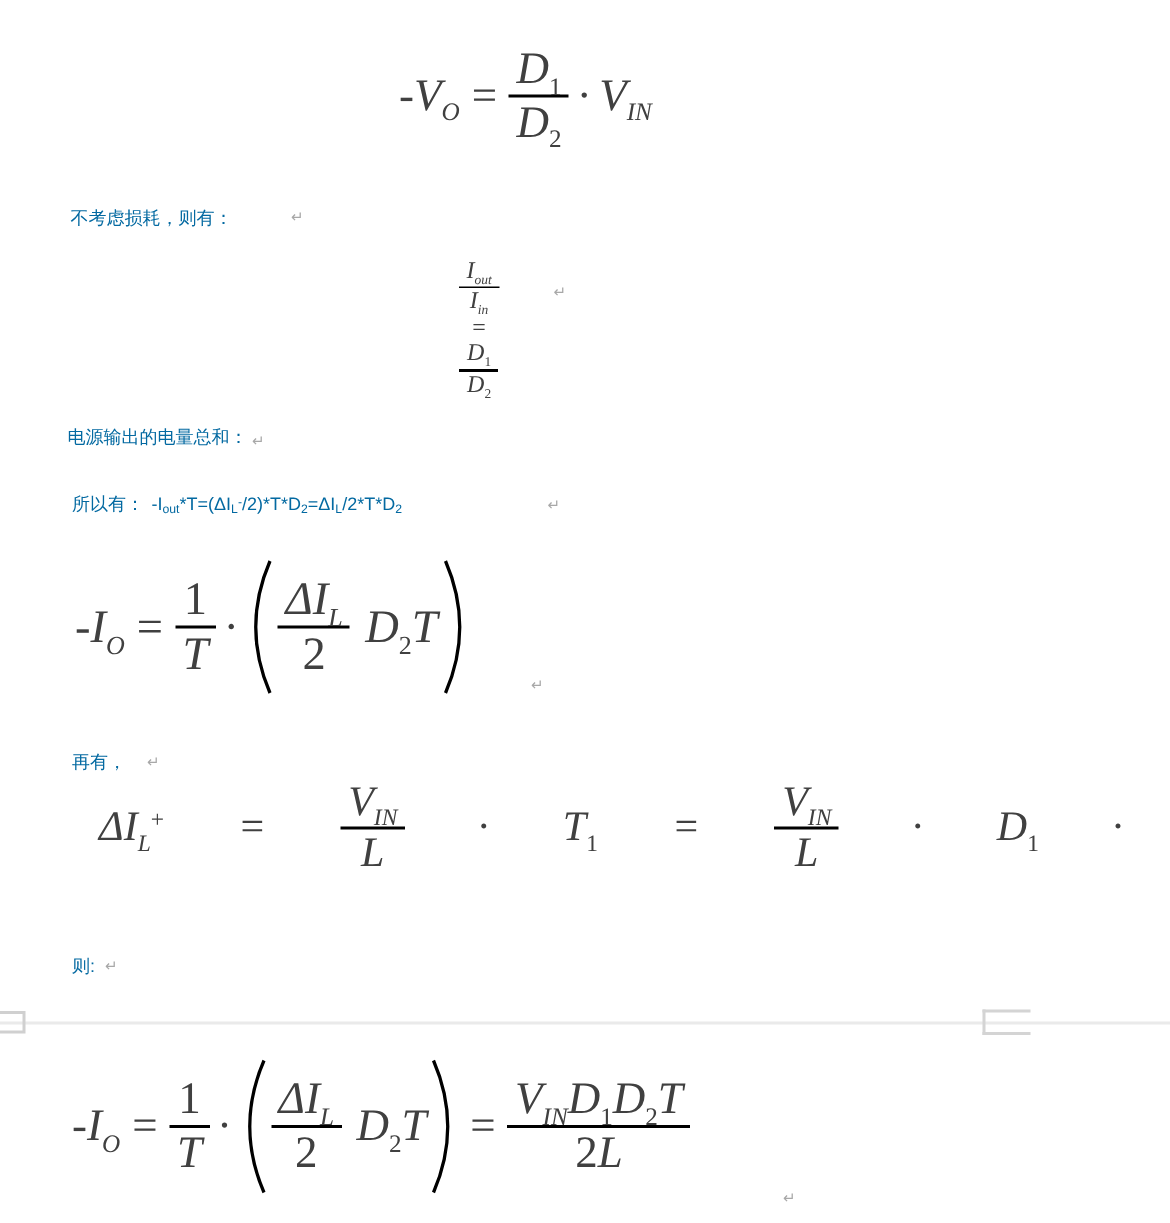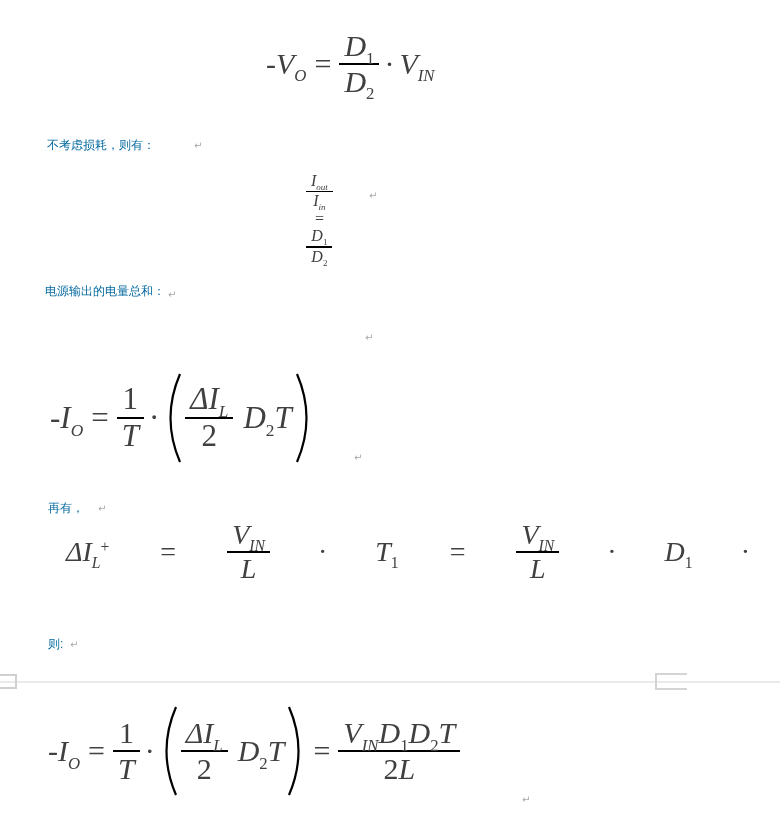--- a/index.html
+++ b/index.html
@@ -61,20 +61,23 @@
       <span class="num"><span class="it">D</span><span class="sb">1</span></span>
       <span class="bar"></span>
       <span class="den"><span class="it">D</span><span class="sb">2</span></span>
     </span>
   </div>
   <span class="pmark" style="left:369px;top:191px;">↵</span>
 
   <div class="txt" style="left:17px;top:284px;margin-left:28px;">电源输出的电量总和：</div>
   <span class="pmark" style="left:168px;top:290px;">↵</span>
 
+  <div class="txt" style="left:48px;top:329px;">
+    <span>所以有：</span><span class="tok" style="margin-left:5px;"><span>-I</span><span class="tsb">out</span><span>*T=(ΔI</span><span class="tsb">L</span><span class="tsp">-</span><span>/2)*T*D</span><span class="tsb">2</span><span>=ΔI</span><span class="tsb">L</span><span>/2*T*D</span><span class="tsb">2</span></span>
+  </div>
   <span class="pmark" style="left:365px;top:333px;">↵</span>
 
   <div class="formula f31" style="left:50px;top:372px;">
     <span class="tok"><span class="it">-I</span><span class="sb it">O</span></span>
     <span class="op">=</span>
     <span class="frac">
       <span class="num">1</span>
       <span class="bar"></span>
       <span class="den it">T</span>
     </span>

